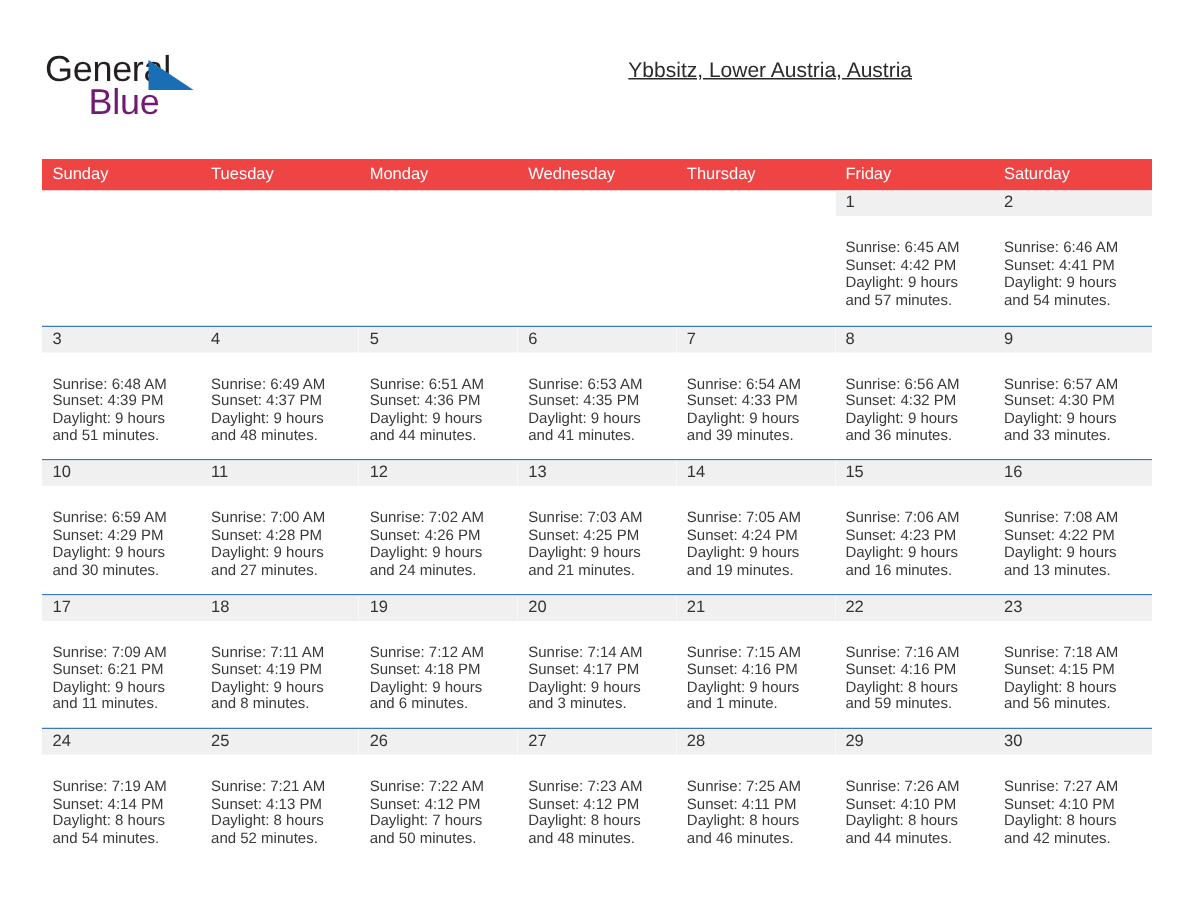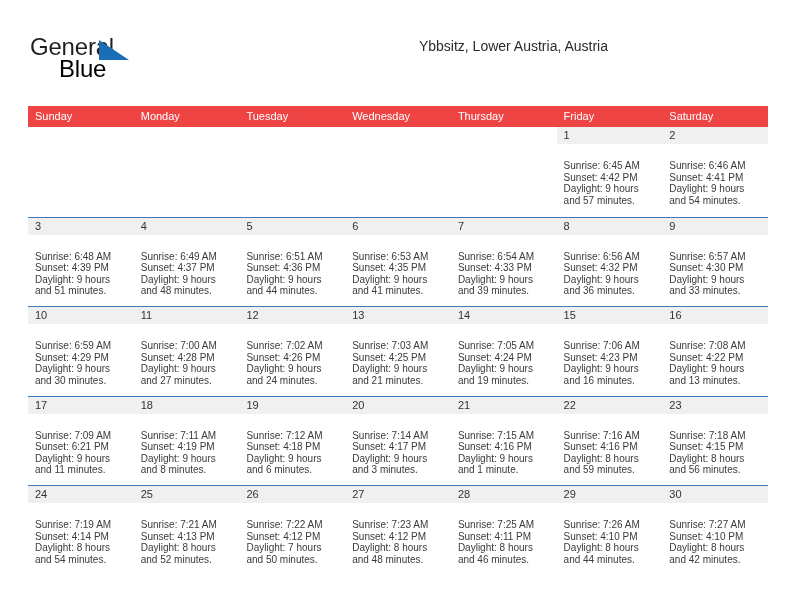--- a/index.html
+++ b/index.html
@@ -47,21 +47,21 @@
     width: 0; height: 0;
     border-left: 30px solid #1a6fb4;
     border-top: 20px solid transparent;
   }
   .brand-blue {
     position: absolute;
     left: 29px;
     top: 22px;
     font-size: 24px;
     letter-spacing: -0.2px;
-    color: #000000;
+    color: #701a75;
     line-height: 26px;
   }
 
   .title-block {
     position: absolute;
     right: 36px;
     top: 30px;
     text-align: right;
   }
   .cal-title {
@@ -71,20 +71,21 @@
     font-weight: normal;
     margin: 0;
     white-space: nowrap;
   }
   .cal-subtitle {
     font-size: 14px;
     color: #2b2b2b;
     line-height: 20px;
     margin: 6px 0 0 0;
     white-space: nowrap;
+    text-decoration: underline;
   }
 
   
   .calendar {
     position: absolute;
     left: 28px;
     top: 106px;
     width: 740px;
   }
   .weekday-row {
@@ -149,22 +150,22 @@
     <span class="brand-blue">Blue</span>
   </div>
   <div class="title-block">
     <p class="cal-subtitle">Ybbsitz, Lower Austria, Austria</p>
   </div>
 </div>
 
 <div class="calendar">
   <div class="weekday-row">
     <div class="weekday">Sunday</div>
+    <div class="weekday">Tuesday</div>
     <div class="weekday">Monday</div>
-    <div class="weekday">Tuesday</div>
     <div class="weekday">Wednesday</div>
     <div class="weekday">Thursday</div>
     <div class="weekday">Friday</div>
     <div class="weekday">Saturday</div>
   </div>
   <div id="weeks-container">
       <div class="week-row">
         <div class="day-cell">
           <div class="daynum-band">
             <span class="daynum"></span>

